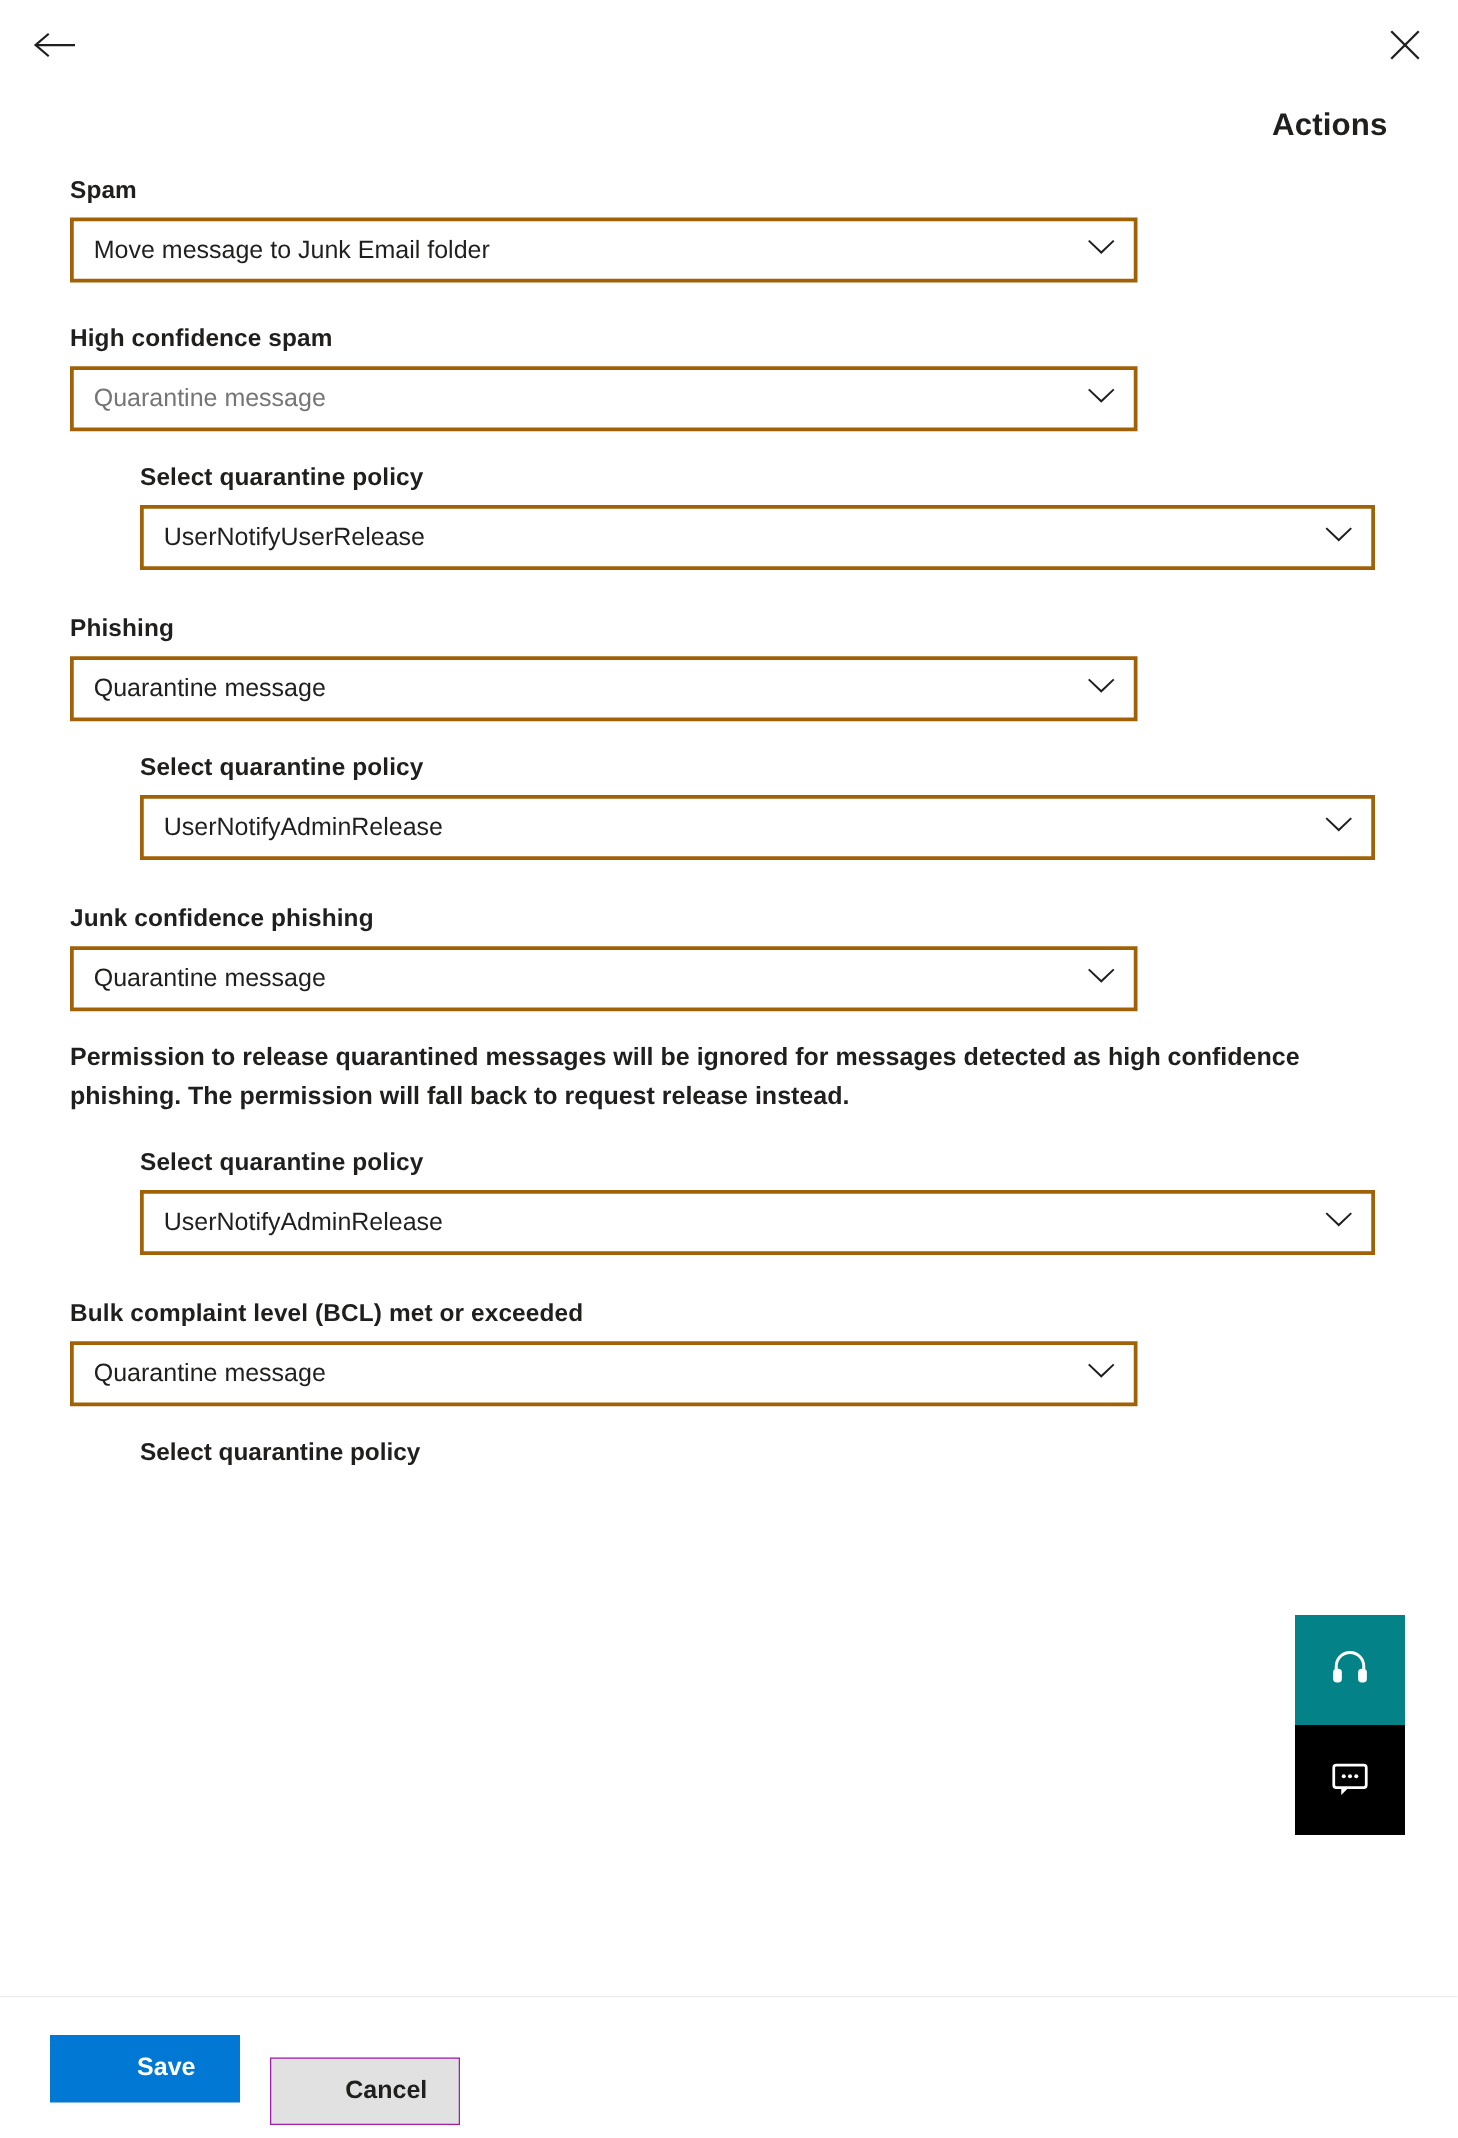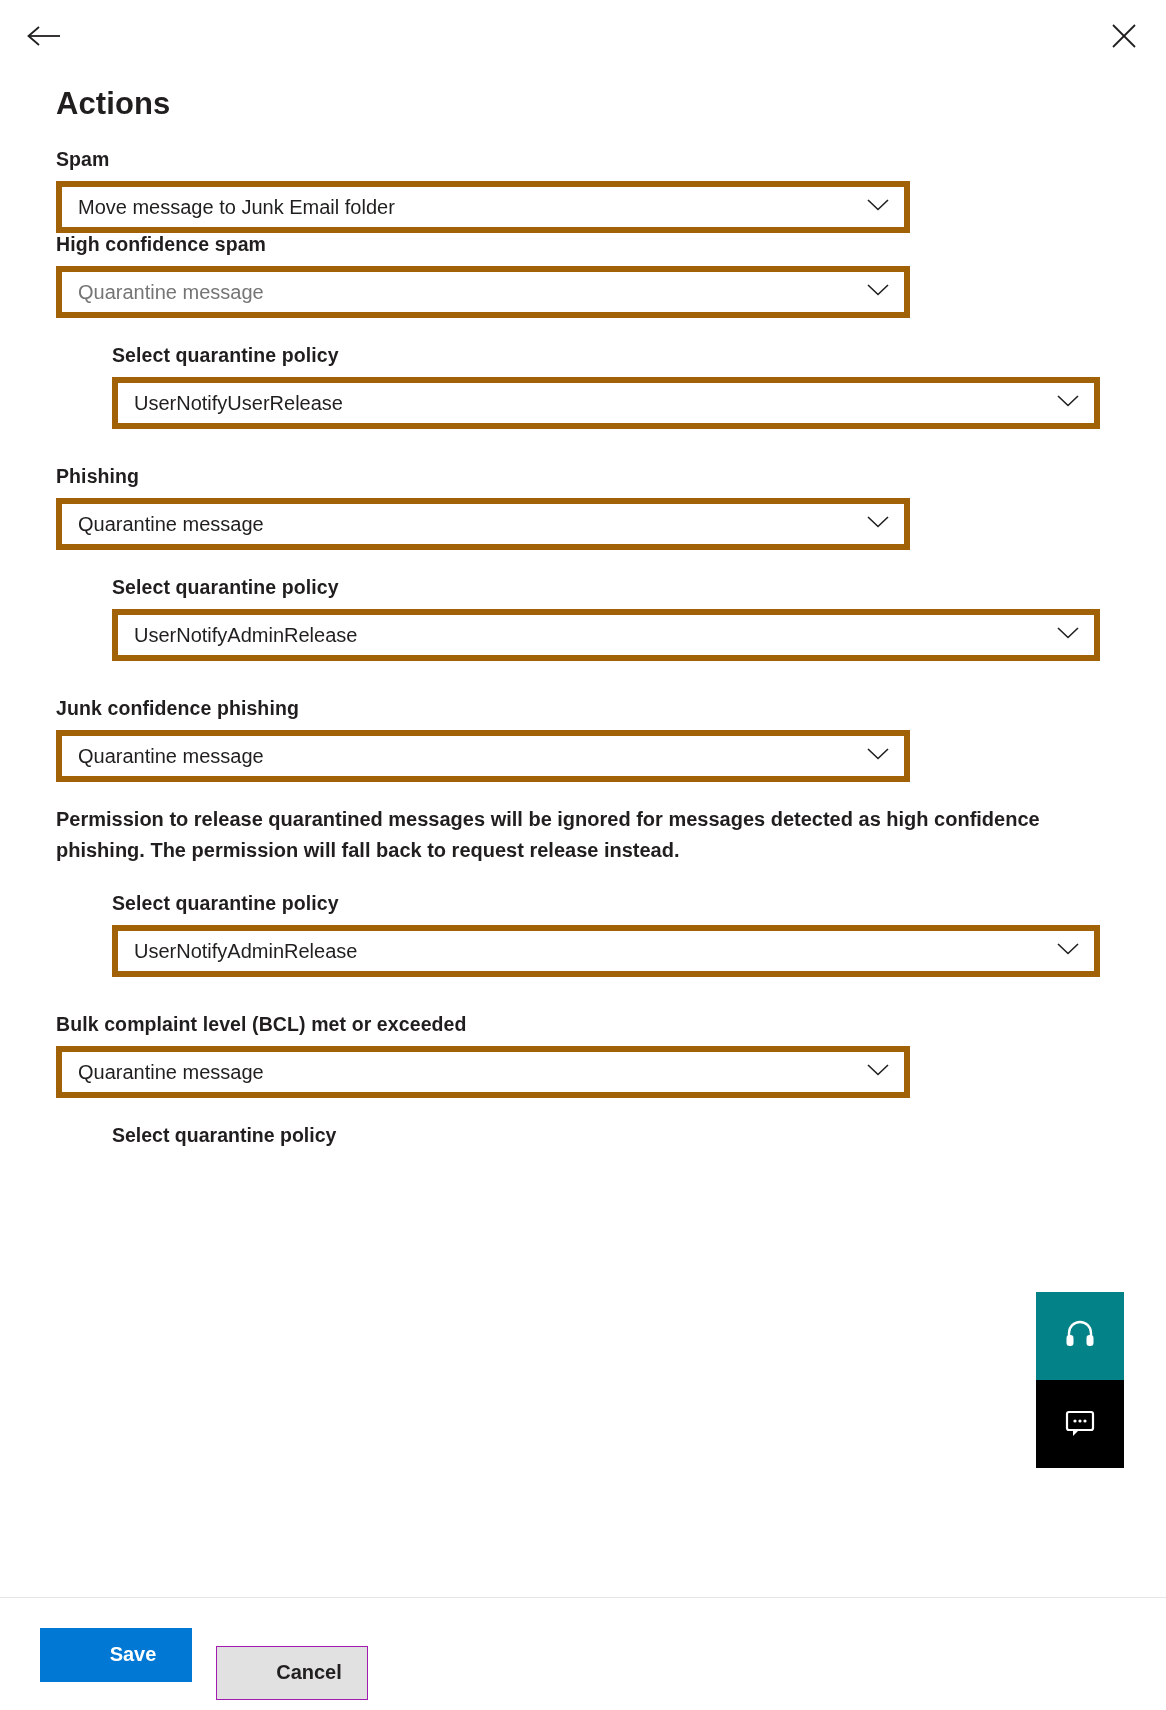--- a/index.html
+++ b/index.html
@@ -41,38 +41,40 @@
     height: 40px;
     display: flex;
     align-items: center;
     justify-content: center;
     cursor: pointer;
   }
   .content {
     padding: 0 56px;
   }
   h1.title {
-    font-size: 31px;
+    font-size: 25px;
     font-weight: bold;
     margin: 14px 0 26px 0;
     letter-spacing: 0.1px;
+    text-align: right;
   }
   .field-label {
     font-size: 19.5px;
     font-weight: bold;
     margin: 0 0 10px 0;
     letter-spacing: 0.1px;
   }
   .field-block {
+    margin-bottom: 34px;
   }
   .select-wrap {
     position: relative;
     width: 854px;
     height: 52px;
-    border: 6px solid #a16207;
+    border: 3px solid #a16207;
     background: #ffffff;
     display: flex;
     align-items: center;
     padding: 0 44px 0 16px;
     cursor: pointer;
   }
   .select-wrap .value {
     font-size: 20px;
     color: #201f1e;
     white-space: nowrap;

